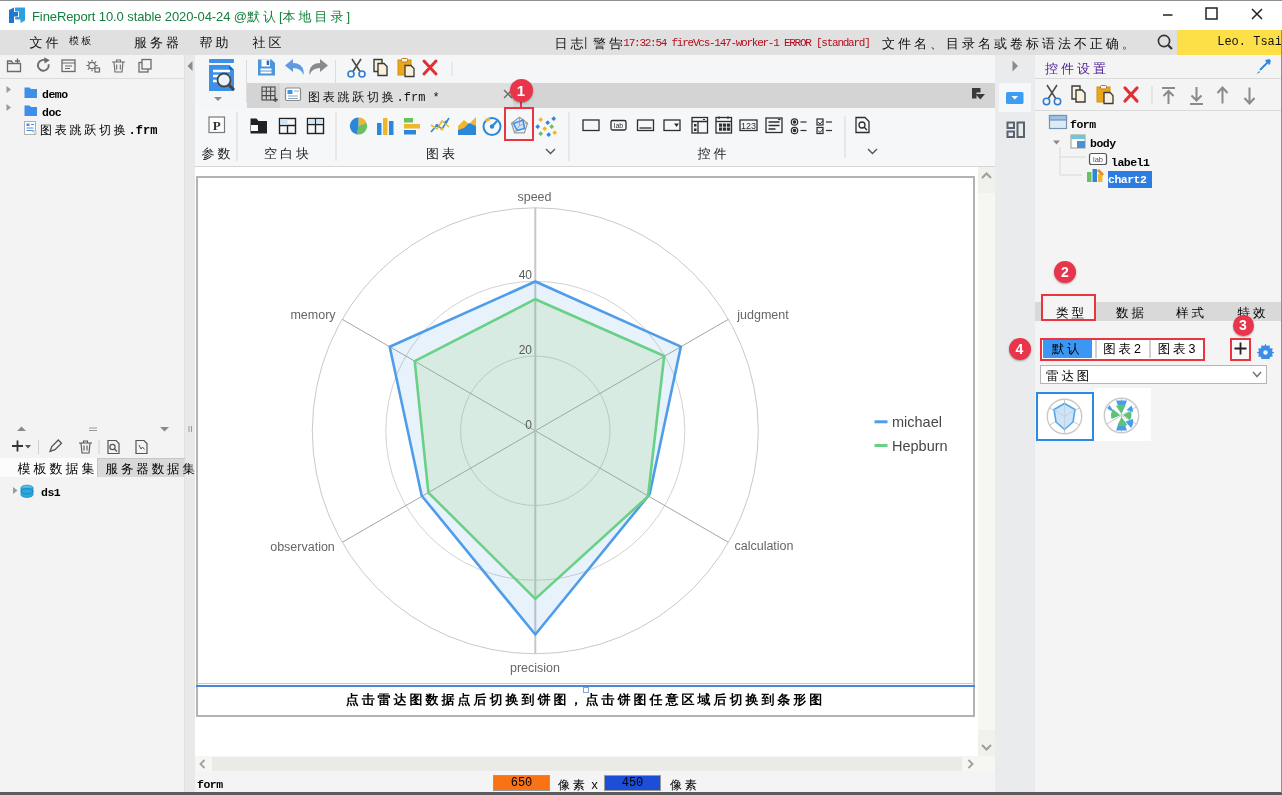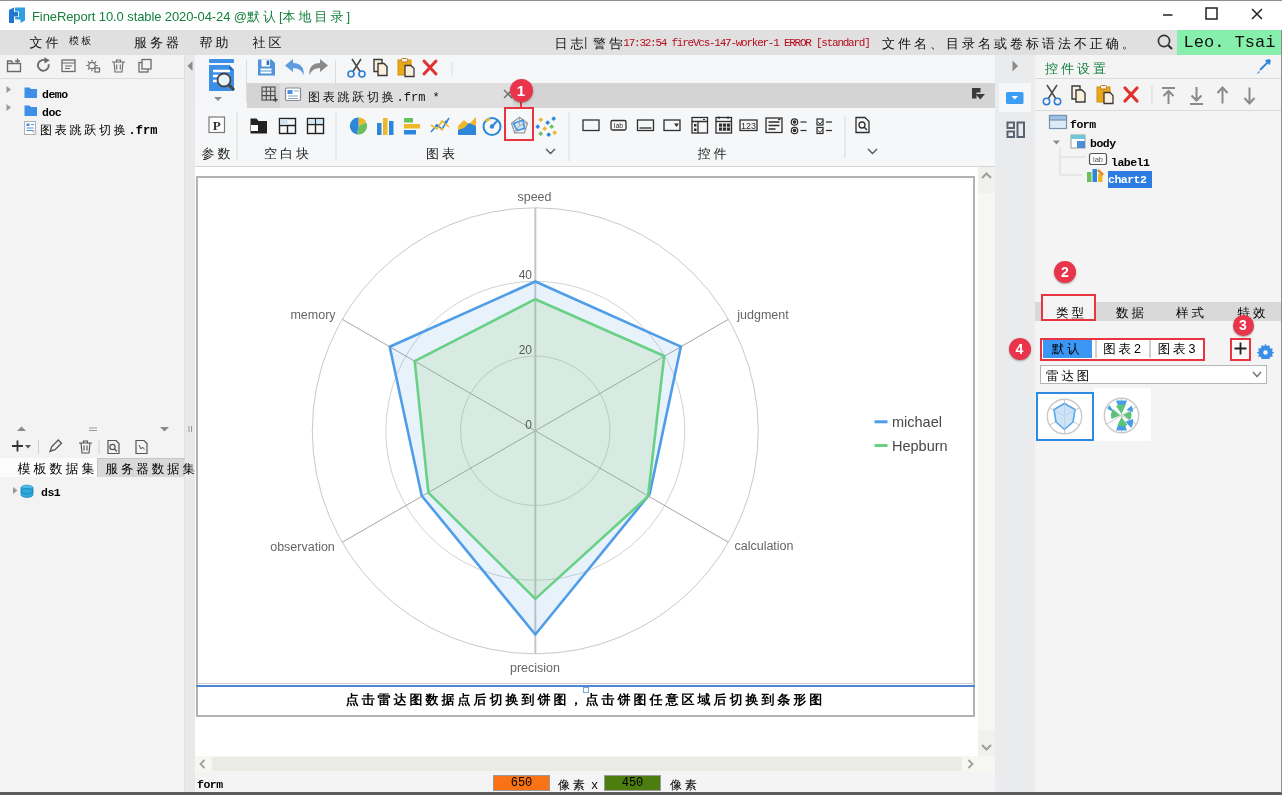--- a/index.html
+++ b/index.html
@@ -34,21 +34,21 @@
 <div class="abs" style="left:252.5px;top:34px;font-size:13px;color:#111"><span class="cjk">社区</span></div>
 <div class="abs cjk" style="left:554.5px;top:35px;font-size:13px;color:#111">日志</div>
 <div class="abs" style="left:584px;top:34px;font-size:13px;color:#444">|</div>
 <div class="abs cjk" style="left:593px;top:35px;font-size:13px;color:#111">警告</div>
 <div class="abs mono" style="left:618px;top:36.5px;font-size:11px;letter-spacing:-1.25px;color:#111">:<span style="color:#b50d1e">17:32:54 fireVcs-147-worker-1 ERROR [standard]</span></div>
 <div class="abs cjk" style="left:882px;top:35px;font-size:13px;color:#111">文件名、目录名或卷标语法不正确。</div>
 <svg class="abs" style="left:1156px;top:33px" width="18" height="18" viewBox="0 0 18 18">
   <circle cx="8" cy="8" r="5.6" fill="none" stroke="#333" stroke-width="1.6"></circle>
   <line x1="12.2" y1="12.2" x2="16" y2="16" stroke="#333" stroke-width="2.2"></line>
 </svg>
-<div class="abs mono" style="left:1177px;top:30px;width:105px;height:25px;background:#86efac;font-size:17px;color:#111;text-align:center;line-height:25px">Leo. Tsai</div>
+<div class="abs mono" style="left:1177px;top:30px;width:105px;height:25px;background:#fde047;font-size:12px;color:#111;text-align:right;line-height:25px">Leo. Tsai</div>
 
 <div class="abs" style="left:0;top:55px;width:185px;height:738px;background:#f3f3f4;border-right:1px solid #e0e0e0"></div>
 <div class="abs" style="left:185px;top:55px;width:10px;height:738px;background:#e9e9ea"></div>
 
 <svg id="ltb" class="abs" style="left:0;top:55px" width="185" height="23" viewBox="0 0 185 23">
   <g fill="none" stroke="#6b6b6b" stroke-width="1.3">
     <path d="M7.5 8.5 V16.5 H20.5 V8.5 Z M7.5 8.5 V6 H11.5 L13 8.5"></path>
     <path d="M17.5 3.5 V8.5 M15 6 H20"></path>
     <path d="M46.8 6.2 A5.4 5.4 0 1 0 48.6 9.2" stroke-width="1.9"></path>
     <path d="M44.2 2.2 L49.8 5.2 L44.6 8.6 Z" fill="#6b6b6b" stroke="none"></path>
@@ -392,38 +392,38 @@
       <path d="M6.5 2 L2.5 6 L6.5 10" fill="none" stroke="#a0a09a" stroke-width="1.8"></path>
     </svg>
 <svg class="abs" style="left:966px;top:758px" width="9" height="12" viewBox="0 0 9 12">
       <path d="M2.5 2 L6.5 6 L2.5 10" fill="none" stroke="#a0a09a" stroke-width="1.8"></path>
     </svg>
 
 <div class="abs" style="left:195px;top:772px;width:800px;height:20px;background:#f4f4f5"></div>
 <div class="abs tmono" style="left:197px;top:778px">form</div>
 <div class="abs mono" style="left:493px;top:774.5px;width:57px;height:16px;background:#f97316;border:1px solid #9a9a9a;font-size:12px;text-align:center;line-height:15px">650</div>
 <div class="abs" style="left:558px;top:777px;font-size:12px;color:#000"><span class="cjk">像素</span> <span class="mono">x</span></div>
-<div class="abs mono" style="left:604px;top:774.5px;width:57px;height:16px;background:#4d7c0f;border:1px solid #9a9a9a;font-size:12px;text-align:center;line-height:15px">450</div>
+<div class="abs mono" style="left:604px;top:774.5px;width:57px;height:16px;background:#1d4ed8;border:1px solid #9a9a9a;font-size:12px;text-align:center;line-height:15px">450</div>
 <div class="abs" style="left:670px;top:777px;font-size:12px;color:#000"><span class="cjk">像素</span></div>
 
 <div class="abs" style="left:995px;top:55px;width:40px;height:738px;background:#eaebec"></div>
 <svg id="rstrip" class="abs" style="left:995px;top:55px" width="40" height="90" viewBox="0 0 40 90">
   <path d="M17.5 5.5 L23 11 L17.5 16.5 Z" fill="#8a8a8a"></path>
   <rect x="4" y="28" width="32" height="29" fill="#f6f7f8"></rect>
   <rect x="11" y="37" width="17.5" height="12" rx="1.5" fill="#3d9df3"></rect>
   <path d="M16.5 41 L19.8 44.5 L23.1 41 Z" fill="#fff"></path>
   <g fill="none" stroke="#5a6270" stroke-width="2">
     <rect x="12.5" y="67.5" width="6.5" height="5.5"></rect>
     <rect x="12.5" y="76.5" width="6.5" height="5.5"></rect>
     <rect x="22.5" y="67.5" width="6.5" height="14.5"></rect>
   </g>
 </svg>
 
 <div class="abs" style="left:1035px;top:55px;width:247px;height:738px;background:#f4f4f5"></div>
-<div class="abs" style="left:1045px;top:60px;font-size:13px;color:#15803d"><span class="cjk">控件设置</span></div>
+<div class="abs" style="left:1045px;top:60px;font-size:13px;color:#4c1d95"><span class="cjk">控件设置</span></div>
 <svg class="abs" style="left:1255px;top:59px" width="18" height="16" viewBox="0 0 18 16">
   <path d="M15 1 L5 11 M15 1 l-4.5 1 M15 1 l-1 4.5" stroke="#2e86e0" stroke-width="1.8" fill="none"></path>
   <path d="M4 12 l-2.5 3 l3.5 -1.8 z" fill="#2e86e0"></path>
 </svg>
 <div class="abs" style="left:1035px;top:78px;width:247px;height:1px;background:#dadada"></div>
 <svg class="abs" style="left:1035px;top:83px" width="247" height="26" viewBox="0 0 247 26">
 
   <g fill="none" stroke-width="1.5">
     <path d="M12 2 L21 16 M22 2 L13 16" stroke="#4a4a4a"></path>
     <circle cx="11.5" cy="18.5" r="3.2" stroke="#2e7cd6"></circle>

